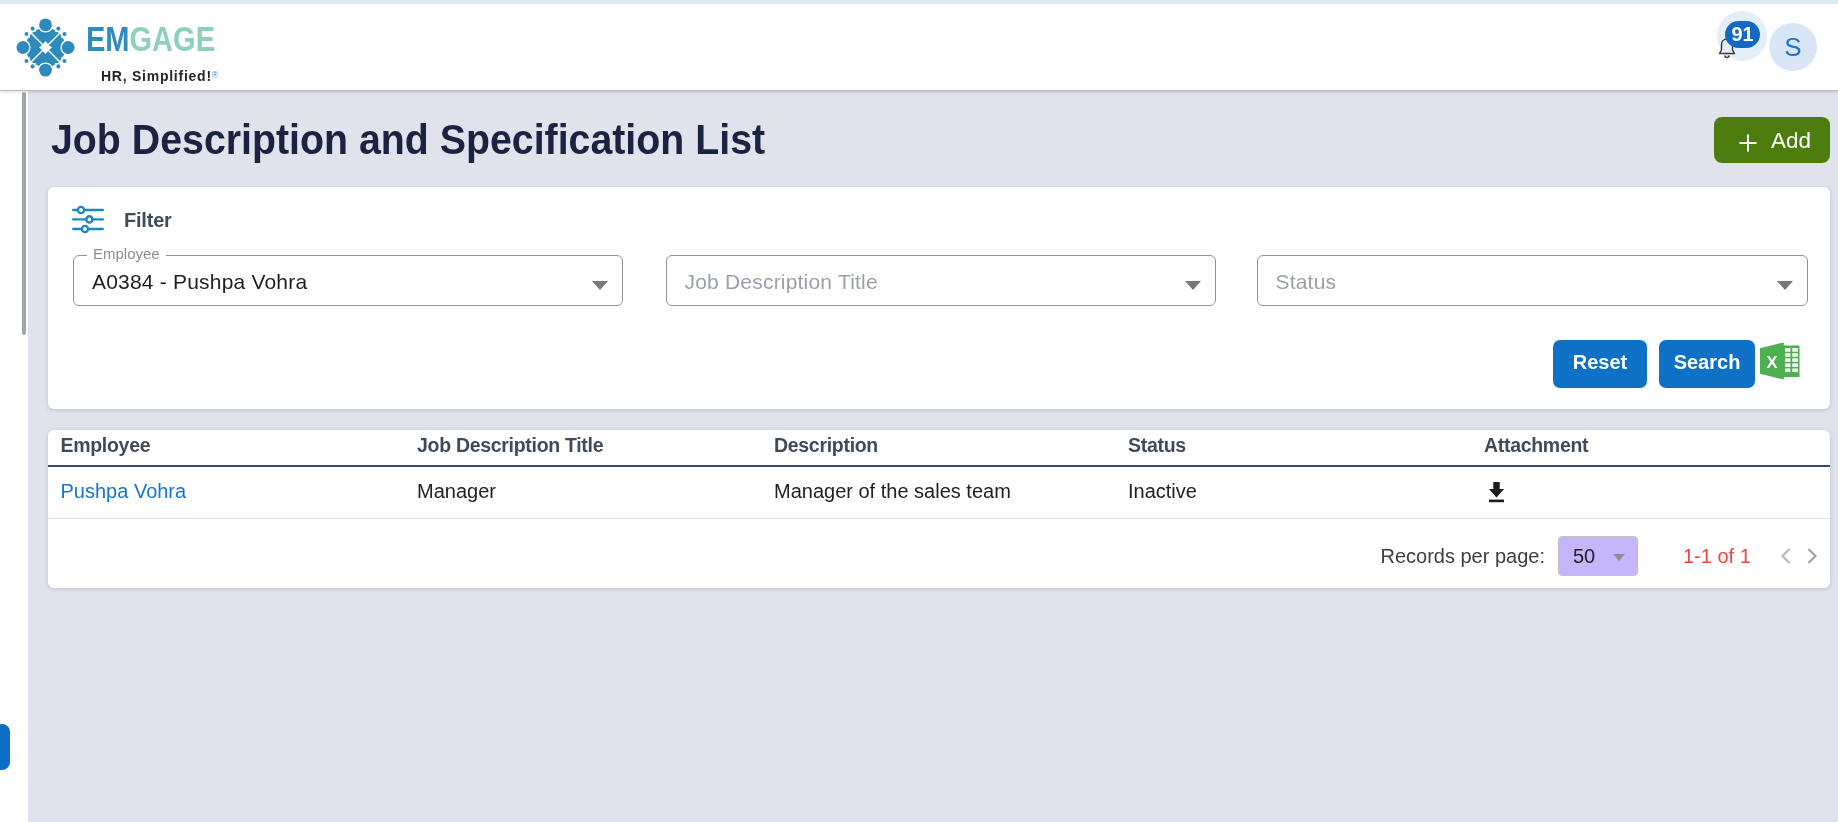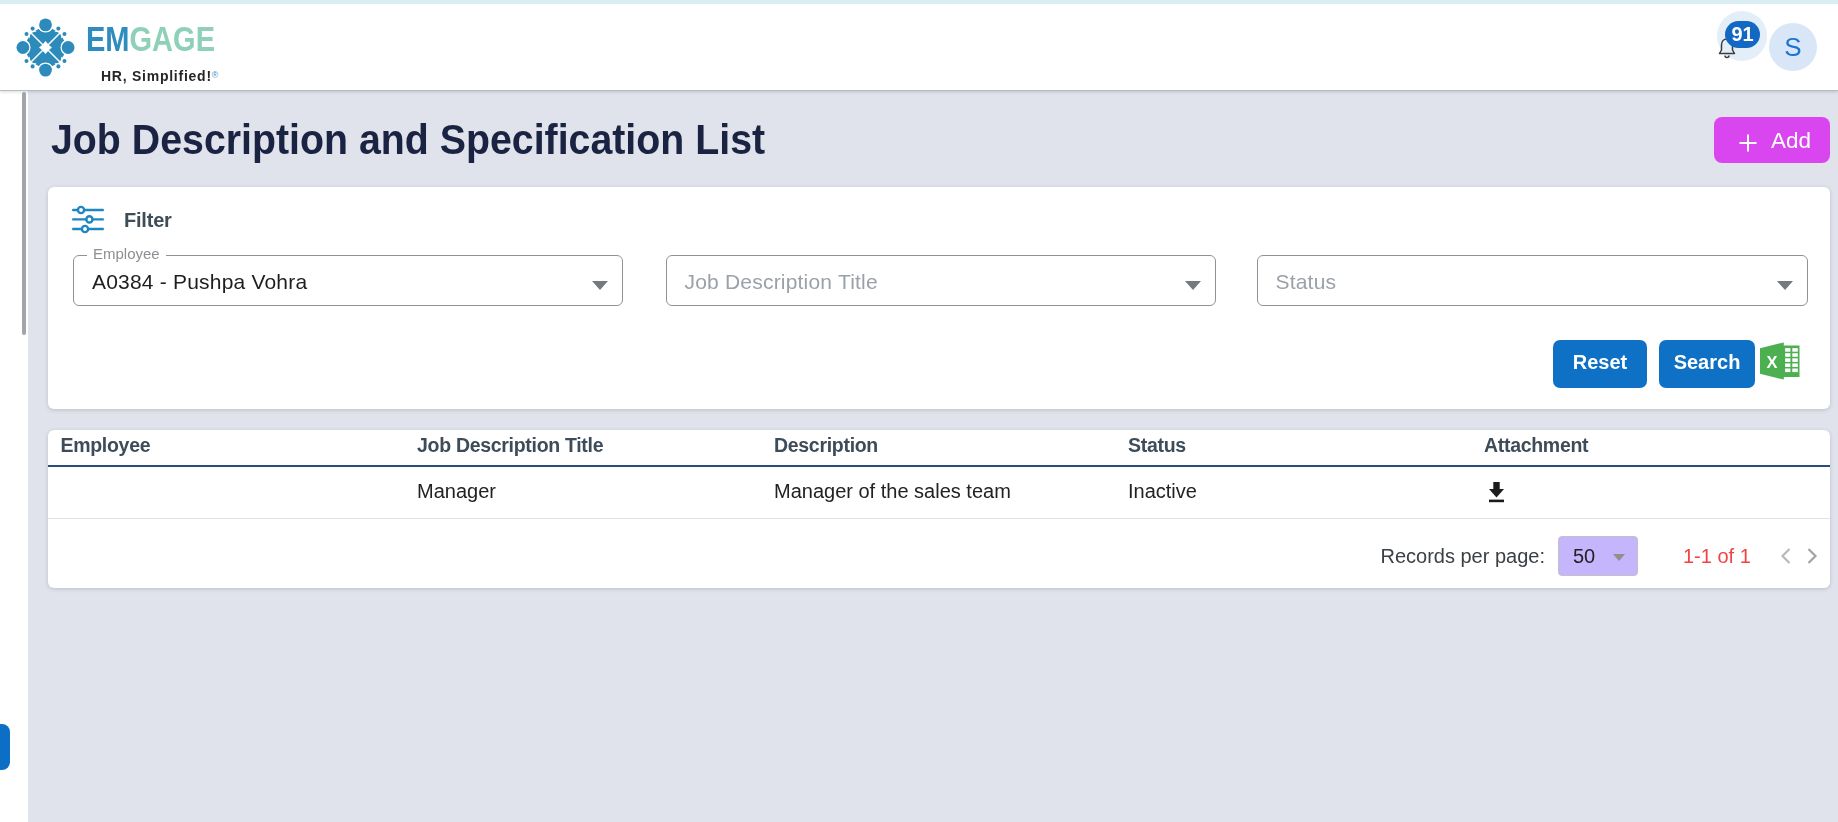--- a/index.html
+++ b/index.html
@@ -13,21 +13,21 @@
     box-shadow:0 1px 0 #b8bcc6, 0 2px 3px rgba(0,0,0,.15); }
 
   #content-bg { left:28px; top:90px; width:1810px; height:732px; background:#e0e3ec; }
   #gutter { left:0; top:90px; width:28px; height:732px; background:#fff; }
   #thumb { left:22px; top:92px; width:4px; height:243px; background:#a2a5aa; border-radius:2px; }
   #bluetab { left:0; top:724px; width:10px; height:46px; background:#0d6ec6; border-radius:0 8px 8px 0; }
 
   #title { left:51px; top:118px; font-size:43px; font-weight:700; color:#1b2342;
     line-height:43px; white-space:nowrap; transform:scaleX(0.914); transform-origin:left top; }
 
-  #addbtn { left:1714px; top:117px; width:116px; height:46px; background:#d946ef;
+  #addbtn { left:1714px; top:117px; width:116px; height:46px; background:#4d7c0f;
     border-radius:8px; color:#fff; }
   #addbtn .txt { position:absolute; left:57px; top:0; font-size:22.5px; font-weight:400; line-height:47px; }
 
   .card { background:#fff; border-radius:6px; box-shadow:0 1px 4px rgba(0,0,0,.16); }
   #fcard { left:48px; top:187px; width:1782px; height:222px; }
   #tcard { left:48px; top:430px; width:1782px; height:158px; }
 
   #filterlabel { left:124px; top:209.5px; font-size:20px; font-weight:700; color:#3e4e59; line-height:20px; letter-spacing:-0.2px;}
 
   .field { position:absolute; top:255px; height:51px; border:1px solid #8f9399; border-radius:6px; background:#fff; }
@@ -190,20 +190,21 @@
     <text x="13" y="26.5" text-anchor="middle" font-size="16.5" font-weight="700" fill="#fff" font-family="Liberation Sans">X</text>
   </svg>
 
   <div class="abs card" id="tcard"></div>
   <div class="hcell" style="left:60.5px;">Employee</div>
   <div class="hcell" style="left:417px;">Job Description Title</div>
   <div class="hcell" style="left:774px;">Description</div>
   <div class="hcell" style="left:1128px;">Status</div>
   <div class="hcell" style="left:1484px;">Attachment</div>
   <div class="abs" id="hline"></div>
+  <div class="rcell" style="left:60.5px; color:#1774cf;">Pushpa Vohra</div>
   <div class="rcell" style="left:417px;">Manager</div>
   <div class="rcell" style="left:774px;">Manager of the sales team</div>
   <div class="rcell" style="left:1128px;">Inactive</div>
   <svg class="abs" style="left:1488px; top:482px;" width="17" height="21" viewBox="0 0 17 21">
     <path d="M5.3 0 L11.7 0 L11.7 7 L16 7 L8.5 15.5 L1 7 L5.3 7 Z" fill="#1c1c1c"></path>
     <rect x="1" y="17.6" width="15" height="2.6" fill="#1c1c1c"></rect>
   </svg>
   <div class="abs" id="rline"></div>
 
   <div class="abs" id="rpp">Records per page:</div>

